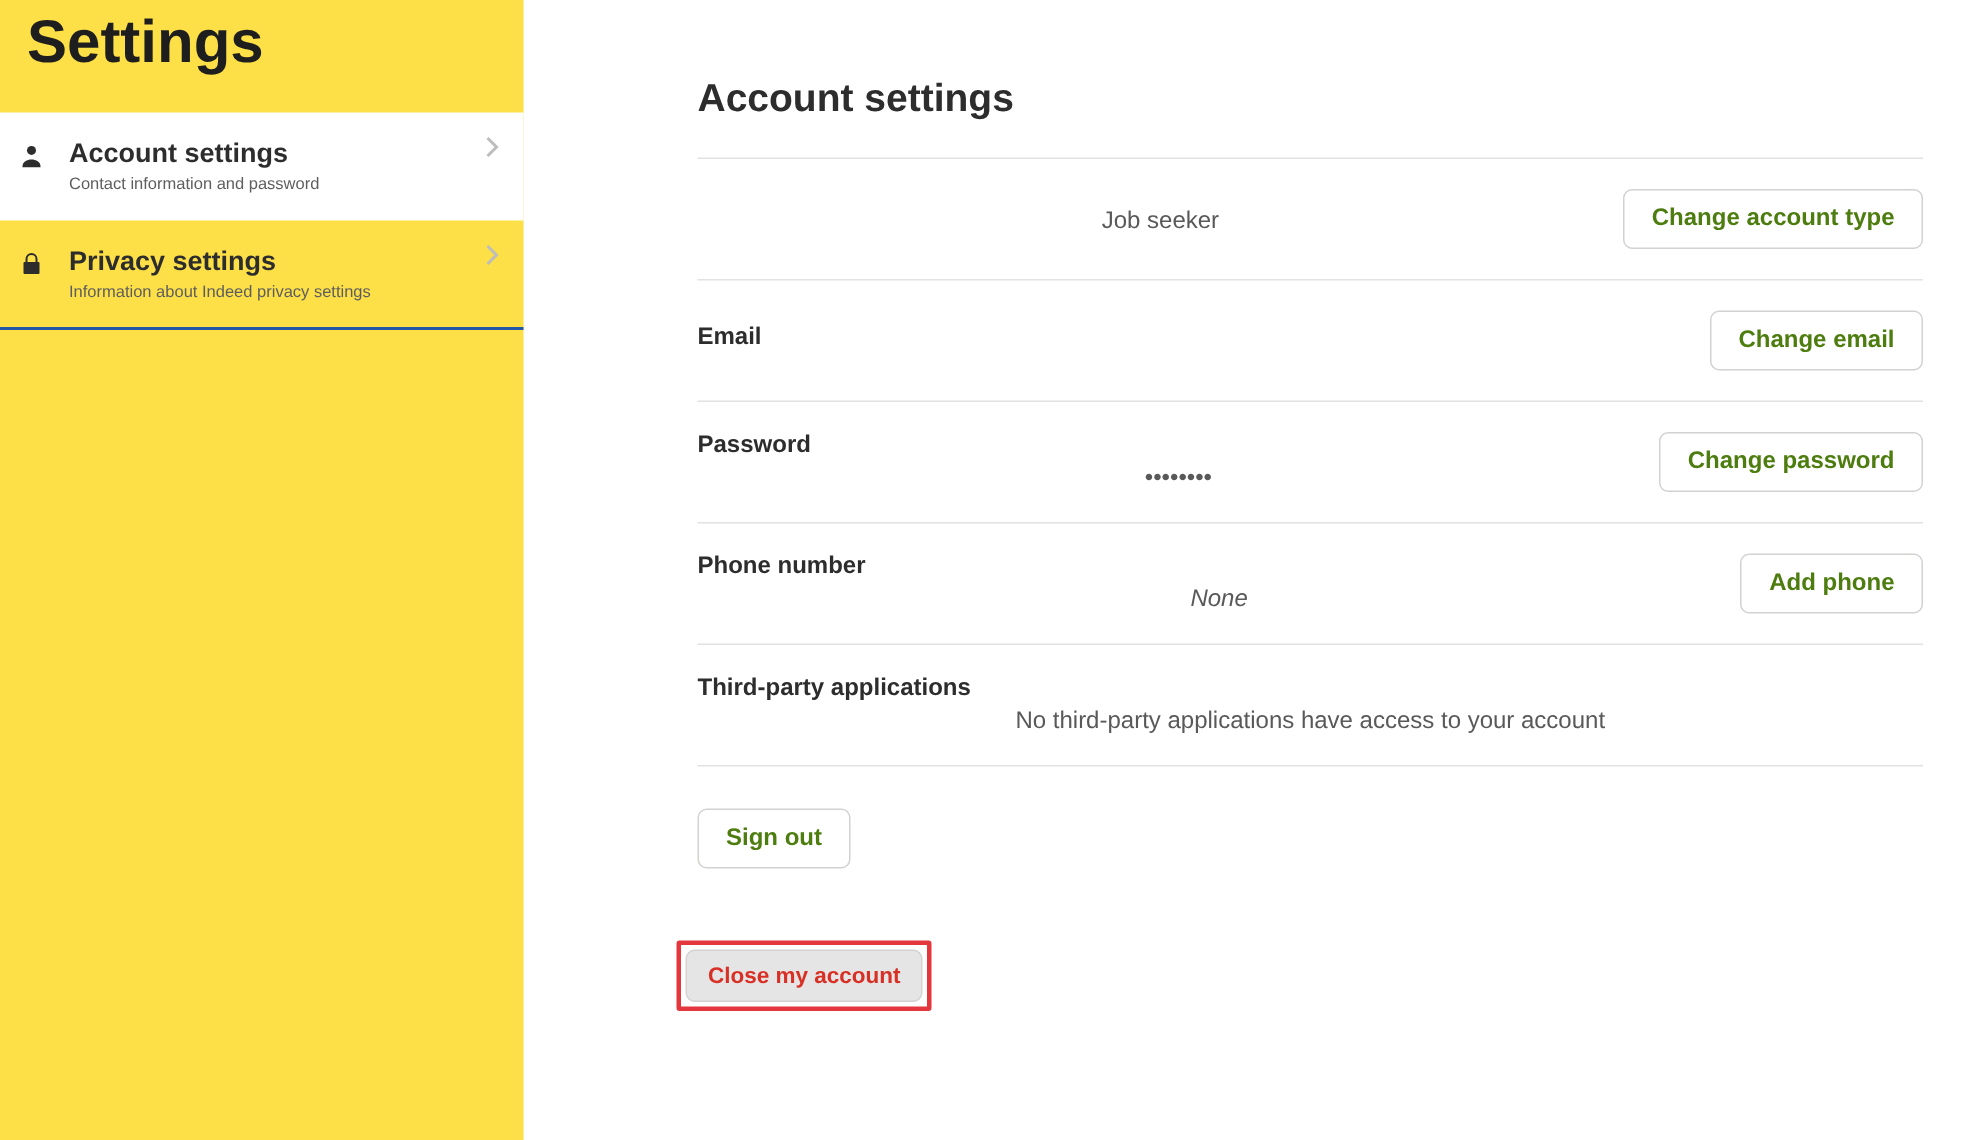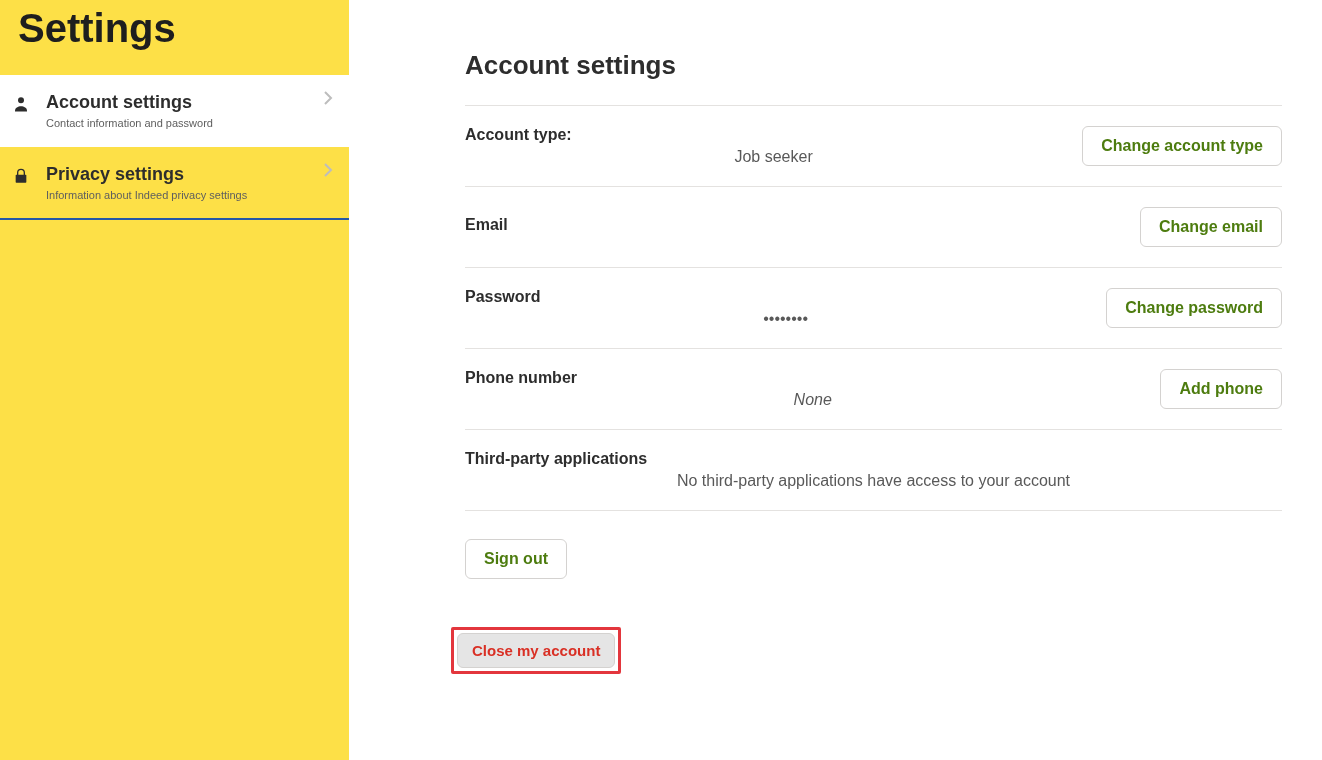--- a/index.html
+++ b/index.html
@@ -178,21 +178,20 @@
   </div>
 
   <div class="sidebar-divider"></div>
 </aside>
 
 <main class="main">
   <h2 class="main-title">Account settings</h2>
 
   <div class="settings-row">
     <div class="row-left">
-      <div class="row-label">Account type:</div>
       <div class="row-value">Job seeker</div>
     </div>
     <button class="action-btn">Change account type</button>
   </div>
 
   <div class="settings-row">
     <div class="row-left">
       <div class="row-label">Email</div>
       <div class="row-value"></div>
     </div>

